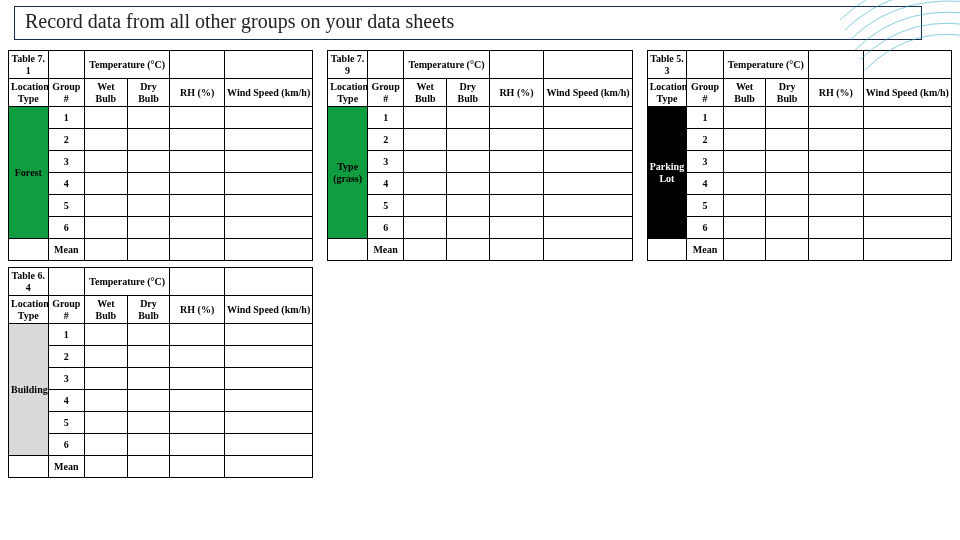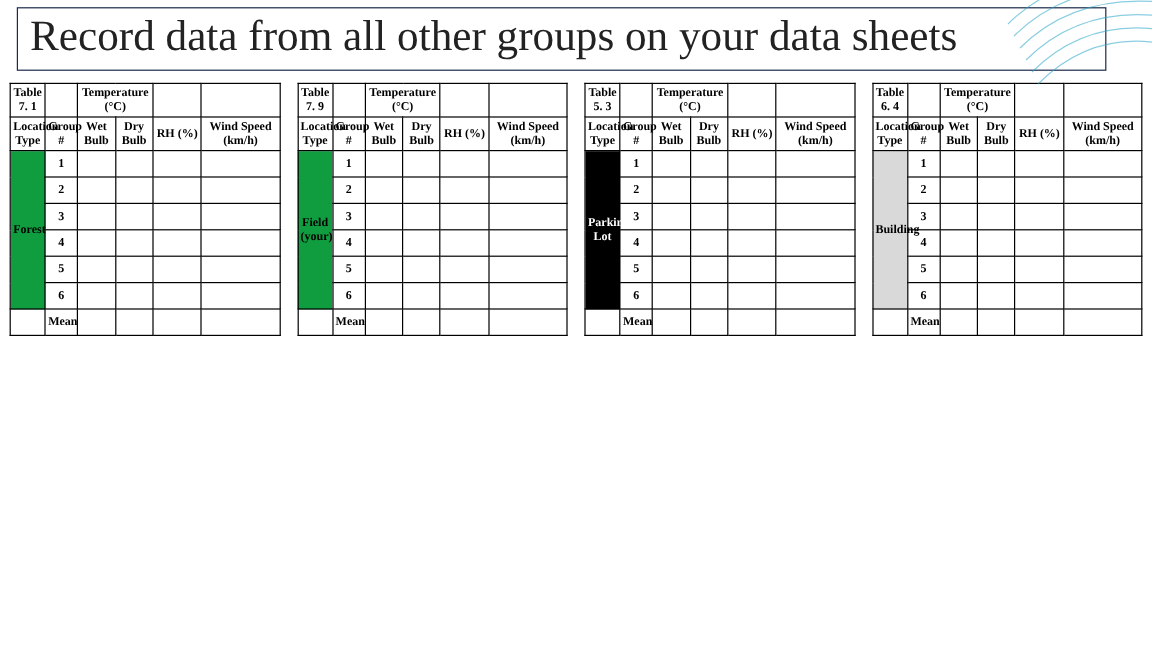--- a/index.html
+++ b/index.html
@@ -19,29 +19,29 @@
     width: 160px;
     height: 120px;
     pointer-events: none;
   }
   .title-wrap {
     padding: 6px 14px 4px 14px;
   }
   .title {
     border: 1px solid #1a2a4a;
     padding: 2px 10px 6px 10px;
-    font-size: 36px;
+    font-size: 20px;
     color: #222;
     display: inline-block;
     width: 908px;
     line-height: 1.2;
   }
   .grid {
     display: grid;
-    grid-template-columns: 1fr 1fr 1fr 1fr;
+    grid-template-columns: 1fr 1fr 1fr;
     grid-template-rows: 1fr 1fr;
     gap: 6px 14px;
     padding: 6px 8px 8px 8px;
   }
   table {
     border-collapse: collapse;
     width: 100%;
     table-layout: fixed;
   }
   th, td {
@@ -187,21 +187,21 @@
     </tr>
     <tr>
       <th>Location Type</th>
       <th>Group #</th>
       <th>Wet Bulb</th>
       <th>Dry Bulb</th>
       <th>RH (%)</th>
       <th>Wind Speed (km/h)</th>
     </tr>
     <tr>
-          <td class="loc-green" rowspan="6">Field (your)</td>
+          <td class="loc-green" rowspan="6">Type (grass)</td>
         <td>1</td>
           <td></td>
           <td></td>
           <td></td>
           <td></td>
         </tr>
     <tr>
           <td>2</td>
           <td></td>
           <td></td>

